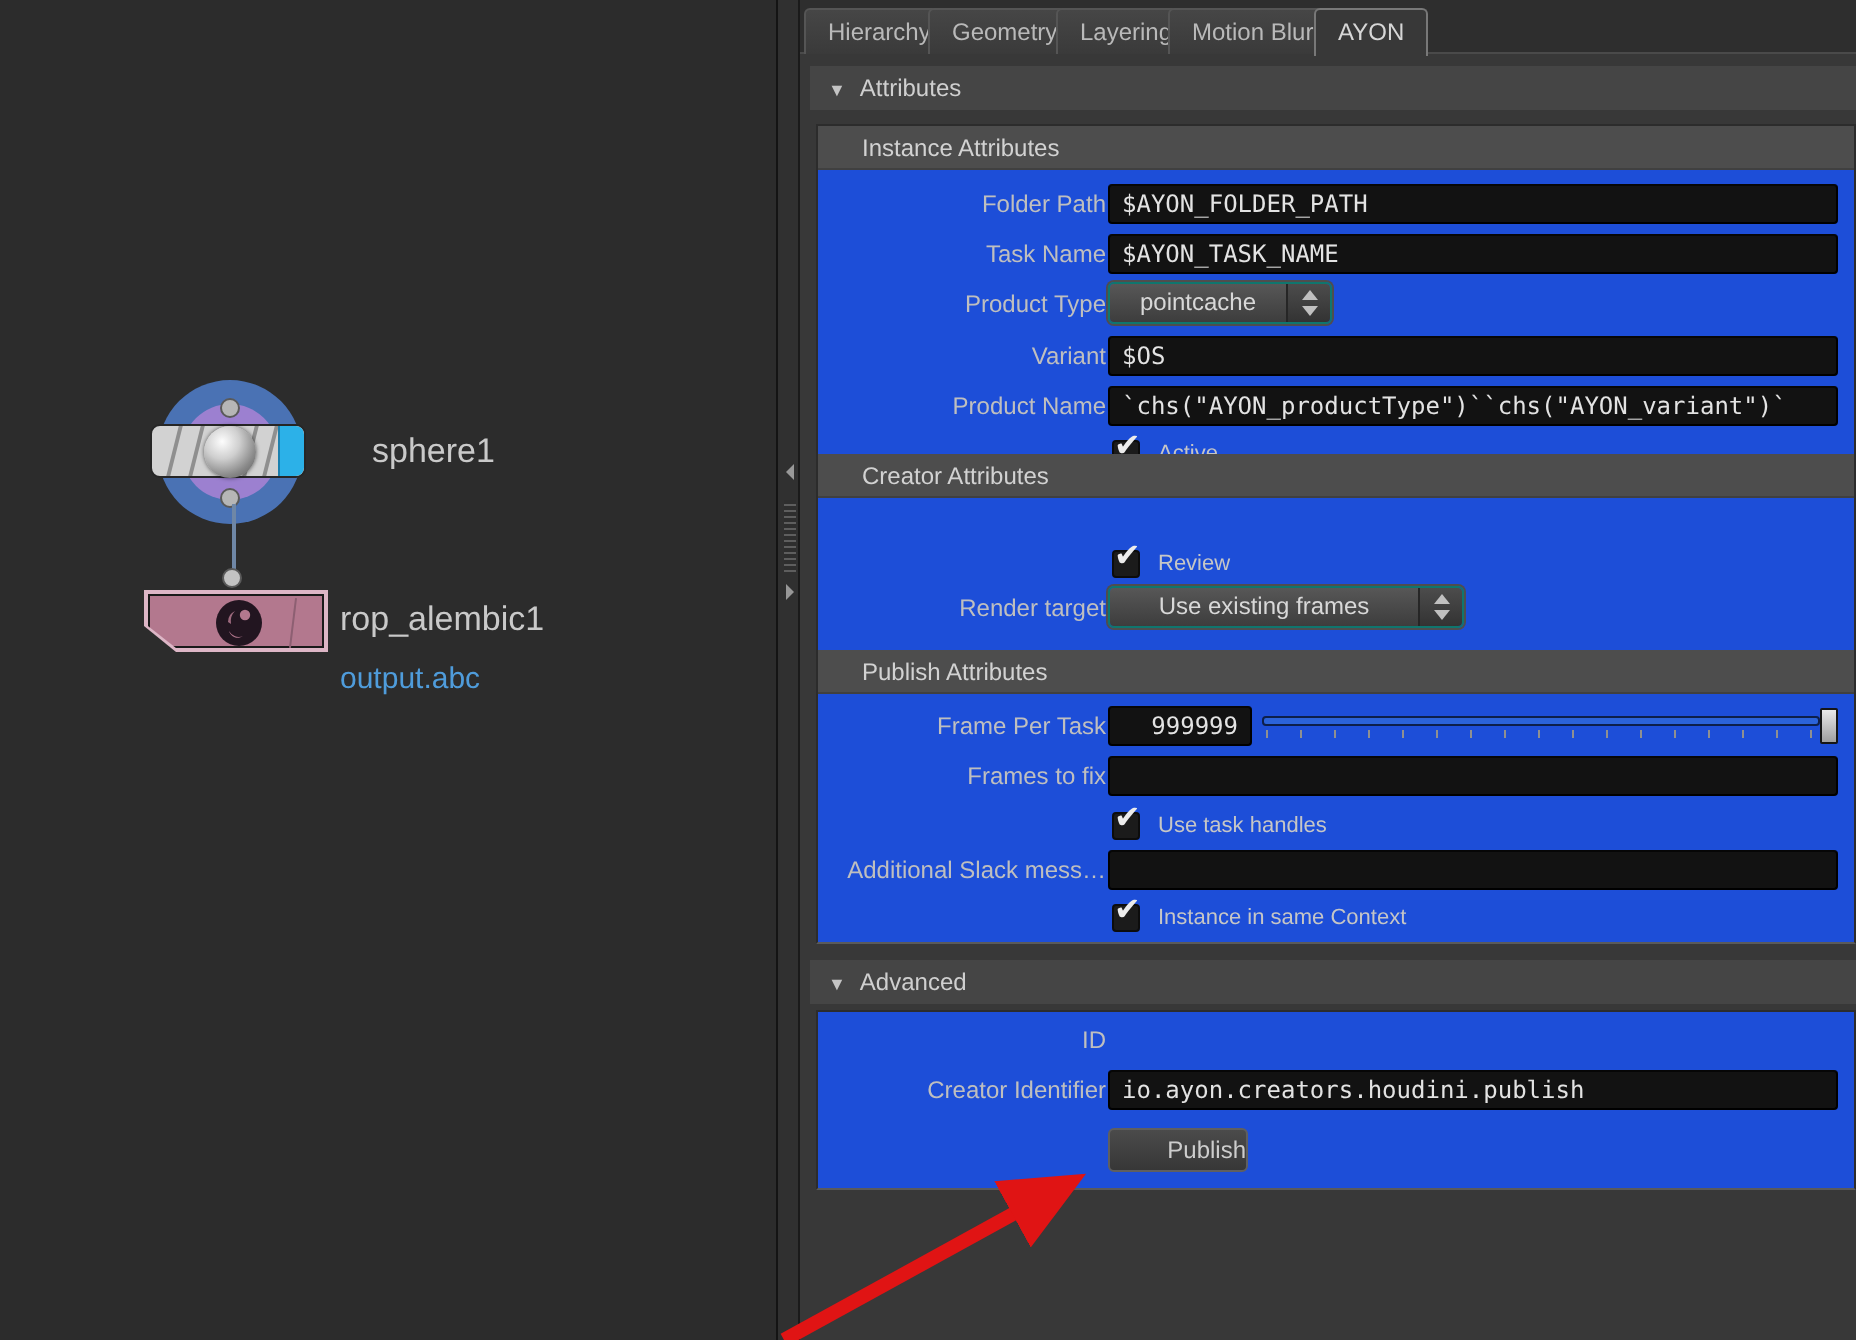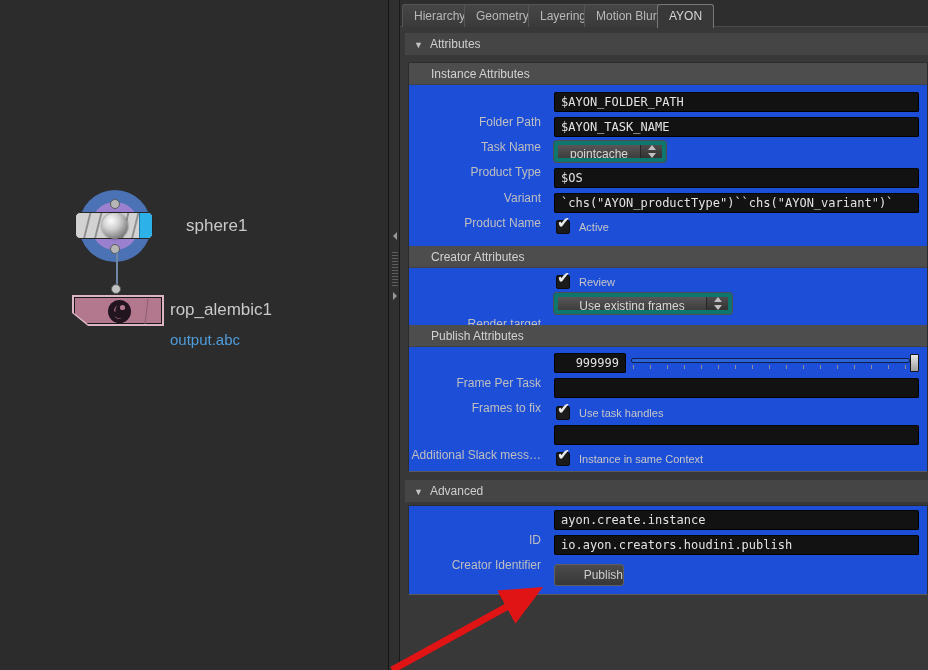--- a/index.html
+++ b/index.html
@@ -67,30 +67,30 @@
 
   .sec-header { position:absolute; left:5px; width:523px; height:22px;
                 background:#454545; color:#cfcfcf; font-size:12px; line-height:22px; }
   .sec-tri { display:inline-block; margin:0 7px 0 9px; font-size:9px; color:#c4c4c4; }
 
   .group-box { position:absolute; left:8px; width:520px; background:#1d4ed8;
                border:1px solid #2c2c2c; border-bottom:1px solid #5a5a5a; }
   .inner-bar { position:absolute; left:0; width:518px; height:22px; background:#4d4d4d;
                color:#d2d2d2; font-size:12px; line-height:22px; padding-left:22px;
                border-bottom:1px solid #404040; }
-  .row-label { position:absolute; left:0; width:132px; text-align:right;
-               color:#bfbfbf; font-size:12px; line-height:20px;margin-top:20px; }
+  .row-label { position:absolute; left:12px; width:132px; text-align:right;
+               color:#bfbfbf; font-size:12px; line-height:20px; }
   .field { position:absolute; left:145px; width:365px; height:20px;
            background:#121212; border:1px solid #000; border-top:1px solid #060606;
            color:#e3e3e3; font-family:"DejaVu Sans Mono", monospace; font-size:12px;
            padding:0 6px; border-radius:2px; }
   .field.small { width:72px; }
 
   .dropdown { position:absolute; left:145px; height:21px; display:flex;
-              border:4px solid #0f766e; border-radius:3px; overflow:hidden;
+              border:1px solid #0f766e; border-radius:3px; overflow:hidden;
               box-shadow:0 0 0 1px #4e4e4e; }
   .dd-label { flex:1; background:linear-gradient(180deg,#575757,#3d3d3d);
               color:#d8d8d8; font-size:12px; line-height:19px; text-align:center;
               padding:0 10px; }
   .dd-arrows { width:22px; background:linear-gradient(180deg,#4c4c4c,#333);
                border-left:1px solid #262626; display:flex; flex-direction:column;
                align-items:center; justify-content:center; gap:3px; }
   .tri-up { width:0; height:0; border-left:4px solid transparent;
             border-right:4px solid transparent; border-bottom:5px solid #c0c0c0; }
   .tri-down { width:0; height:0; border-left:4px solid transparent;
@@ -206,21 +206,21 @@
       <div class="row-label" style="top:130px;">Product Name</div>
       <input class="field" style="top: 130px;" value="`chs(&quot;AYON_productType&quot;)``chs(&quot;AYON_variant&quot;)`">
 
       <div class="checkbox-row" style="top:156px;">
         <div class="checkbox">
           <span class="check">✔</span>
         </div>
         <span class="cb-label">Active</span>
       </div>
 
-      <div class="inner-bar" style="top:183px;">Creator Attributes</div>
+      <div class="inner-bar" style="top:164px;">Creator Attributes</div>
 
       <div class="checkbox-row" style="top:211px;">
         <div class="checkbox">
           <span class="check">✔</span>
         </div>
         <span class="cb-label">Review</span>
       </div>
 
       <div class="row-label" style="top:231px;">Render target</div>
       <div class="dropdown" style="top:230px; width:178px;">
@@ -261,21 +261,20 @@
         <span class="cb-label">Instance in same Context</span>
       </div>
     </div>
 
     <div class="sec-header" style="top:480px;">
       <span class="sec-tri">▼</span><span>Advanced</span>
     </div>
 
     <div class="group-box" style="top:505px; height:90px;">
       <div class="row-label" style="top:4px;">ID</div>
-      <input class="field" style="top: 4px;" value="ayon.create.instance">
 
       <div class="row-label" style="top:29px;">Creator Identifier</div>
       <input class="field" style="top: 29px;" value="io.ayon.creators.houdini.publish">
 
       <button class="publish-btn" style="top:58px;text-align:right;">Publish</button>
     </div>
   </div>
 
   <svg class="arrow-overlay" viewBox="0 0 928 670">
     <defs>

